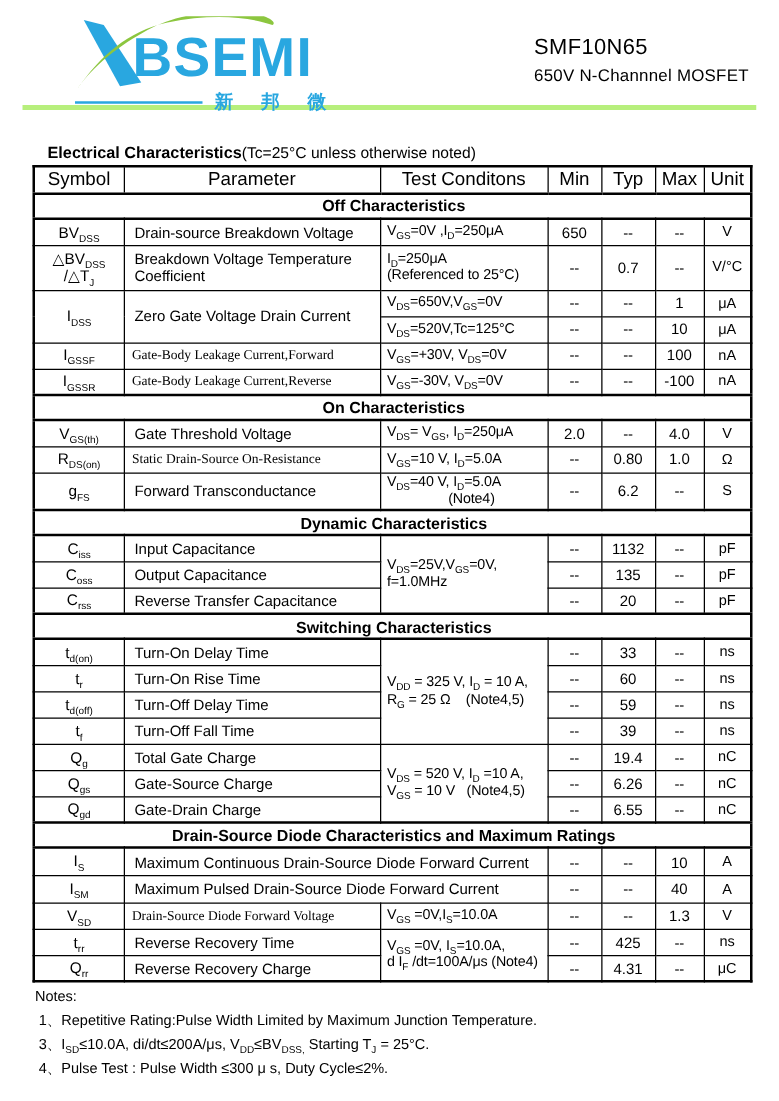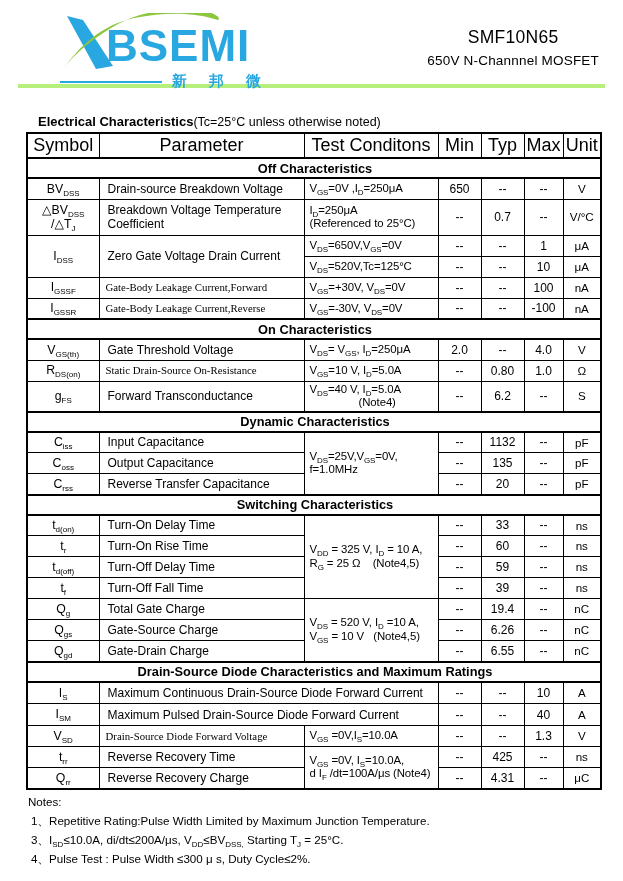--- a/index.html
+++ b/index.html
@@ -12,42 +12,42 @@
   .page { position: relative; width: 623px; height: 881px; background:#fff; }
 
   
   .hdr { display:flex; justify-content:space-between; align-items:flex-start;
          padding: 13px 24px 0 60px; height: 84px; }
   .logo { width: 210px; }
   .logo-art { display:block; }
   .logo-sub { display:flex; align-items:center; margin-top: 1px; }
   .cn-rule { width: 120px; height: 2px; background: #29a7e0; margin-right: 10px; }
   .cn { color:#29a7e0; font-size:15px; font-weight:bold; letter-spacing:9px; white-space:nowrap; }
-  .hdr-right { text-align:center; margin-top: 14px; }
+  .hdr-right { text-align:left; margin-top: 14px; }
   .part-no { font-size: 17.5px; letter-spacing: .3px; }
   .part-sub { font-size: 13.5px; margin-top: 5px; letter-spacing:.2px; }
 
   .green-rule { height:4px; background:#b7ef7c; margin: 0 18px 0 18px; }
 
   
   .tbl-title { margin: 26px 0 3px 38px; font-size: 12.5px; }
   .tbl-title .bold { font-weight: bold; font-size: 13px; }
 
   
   table.chars {
     border-collapse: collapse; table-layout: fixed;
     margin-left: 26px; width: 574px;
     border: 2px solid #000;
   }
   .chars th, .chars td {
     border: 1px solid #000;
     font-size: 12px; text-align: center; vertical-align: middle;
     padding: 1px 2px; line-height: 1.18;
   }
-  .chars thead th { height: 22px; font-weight: normal; font-size: 18px; border-bottom: 2px solid #000; }
+  .chars thead th { height: 22px; font-weight: normal; font-size: 15px; border-bottom: 2px solid #000; }
   .chars td { height: 21px; }
   tr.section td {
     text-align: center; font-weight: bold; font-size: 12.8px;
     padding-left: 4px; height: 20px;
     border-top: 2px solid #000; border-bottom: 2px solid #000;
   }
   td.sym  { font-size: 12.3px; white-space: pre-line; }
   td.param{ text-align: left; padding-left: 8px; }
   td.param.sm { font-size: 10.8px; padding-left: 6px; font-family: Liberation Serif, serif; }
   td.cond { text-align: left; padding-left: 5px; font-size: 11.4px; white-space: pre-line; letter-spacing:-0.1px; }

